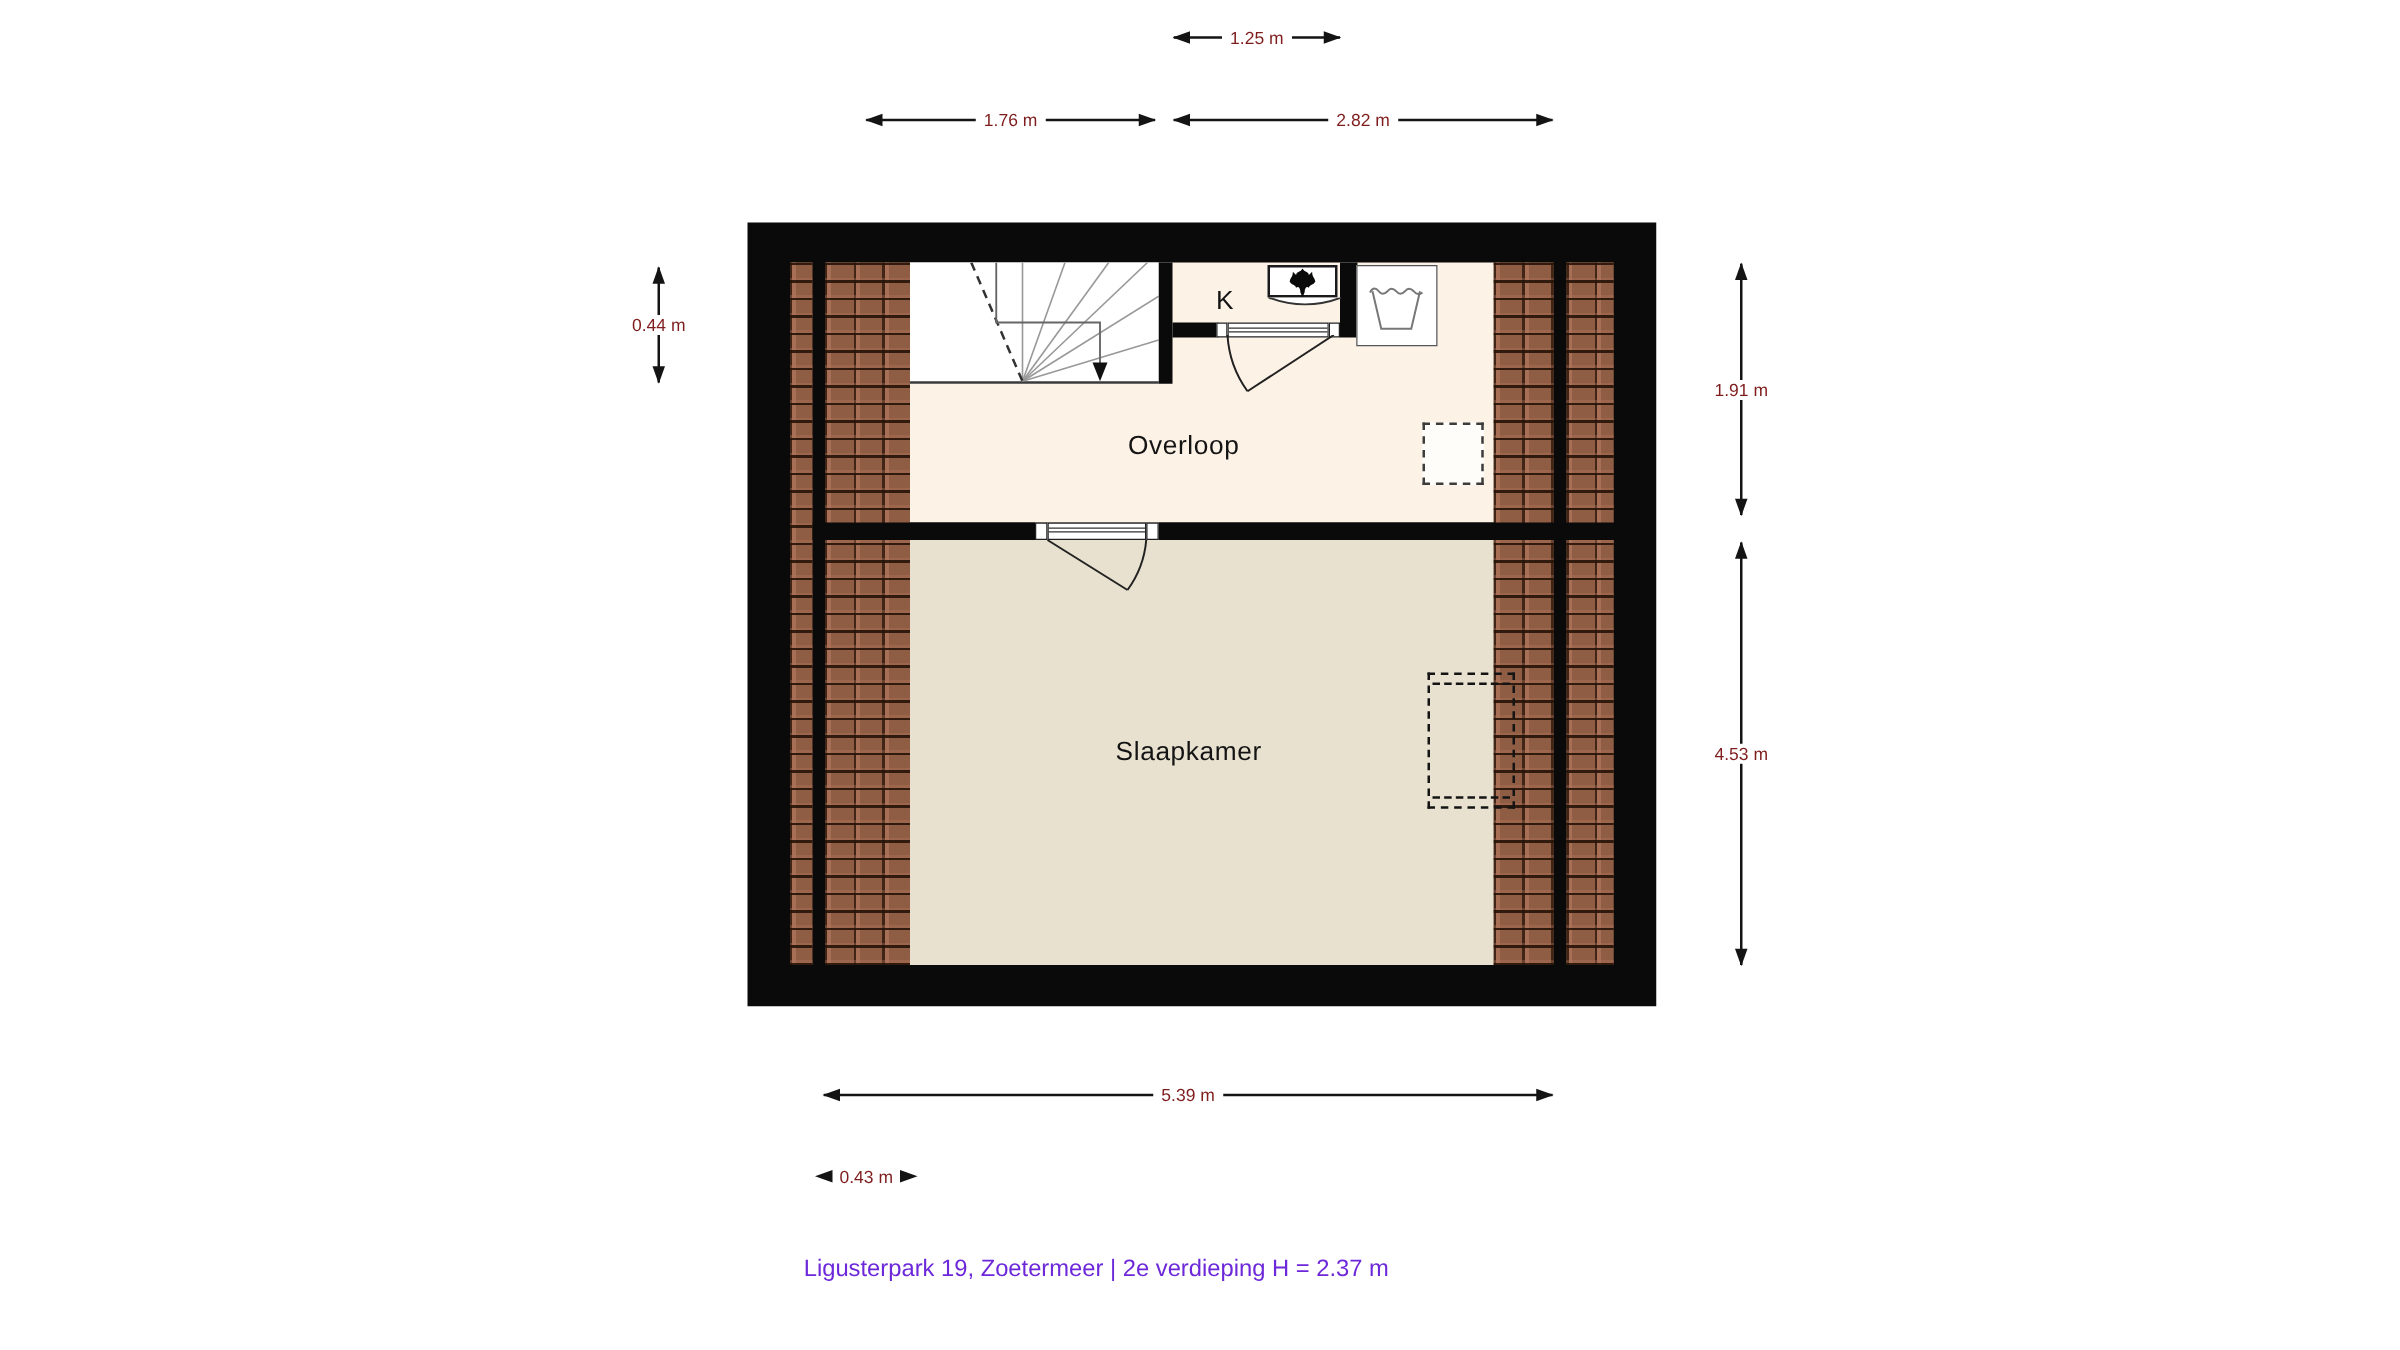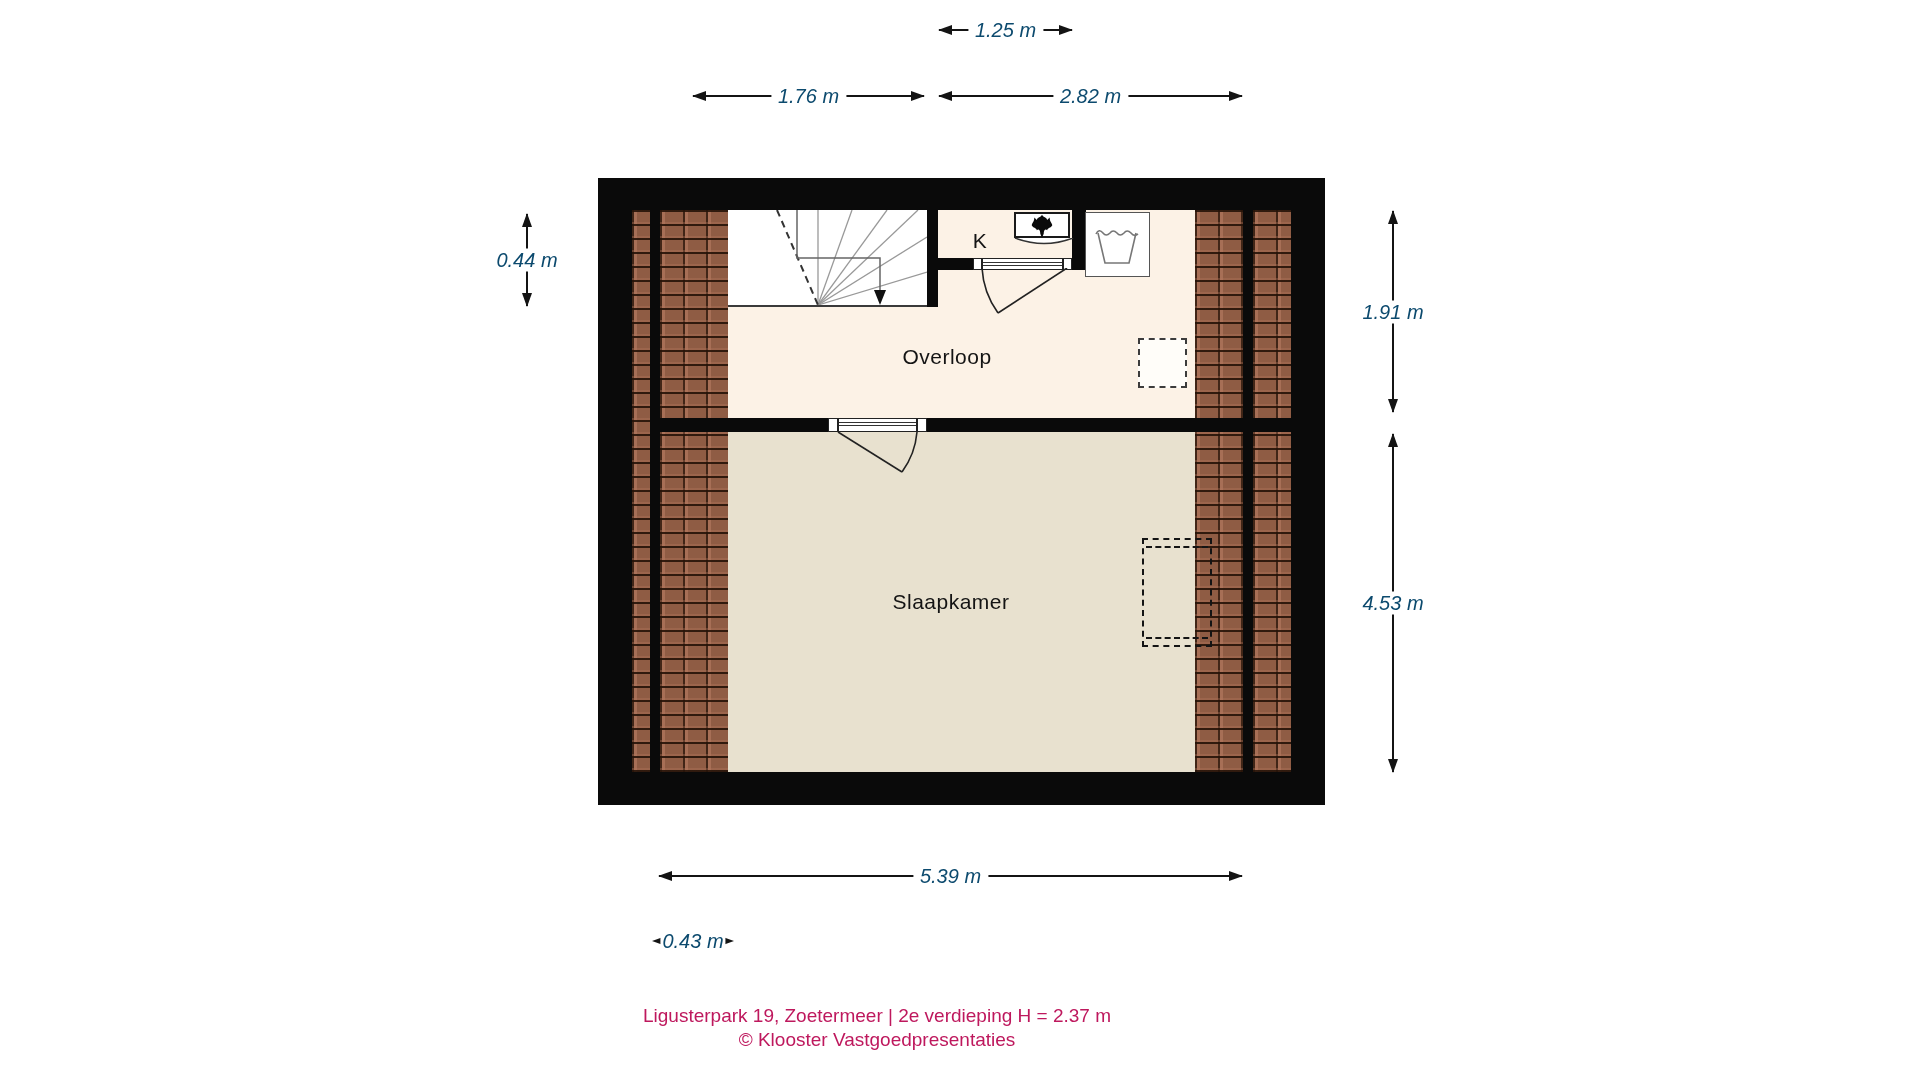--- a/index.html
+++ b/index.html
@@ -40,26 +40,26 @@
   .dim-h .ah-l{position:absolute;left:0;top:50%;margin-top:-5px;width:0;height:0;
                border-top:5px solid transparent;border-bottom:5px solid transparent;border-right:14px solid #141414;}
   .dim-h .ah-r{position:absolute;right:0;top:50%;margin-top:-5px;width:0;height:0;
                border-top:5px solid transparent;border-bottom:5px solid transparent;border-left:14px solid #141414;}
   .dim-v .line{position:absolute;top:1px;bottom:1px;left:50%;width:2px;margin-left:-1px;background:#141414;}
   .dim-v .ah-t{position:absolute;top:0;left:50%;margin-left:-5px;width:0;height:0;
                border-left:5px solid transparent;border-right:5px solid transparent;border-bottom:14px solid #141414;}
   .dim-v .ah-b{position:absolute;bottom:0;left:50%;margin-left:-5px;width:0;height:0;
                border-left:5px solid transparent;border-right:5px solid transparent;border-top:14px solid #141414;}
   .dim-lbl{position:absolute;left:50%;top:50%;transform:translate(-50%,-50%);background:#fff;
-           padding:0 7px;font-size:20px;white-space:nowrap;color:#0c4a6e;font-style:italic;}
+           padding:0 7px;font-size:14px;white-space:nowrap;color:#7f1d1d;}
   .dim-h.nol .dim-lbl{padding:0 2px;}
 
   
   #caption{position:absolute;left:877px;top:1004px;transform:translateX(-50%);
-           text-align:center;font-size:19px;line-height:24px;color:#be185d;white-space:nowrap;}
+           text-align:center;font-size:19px;line-height:24px;color:#6d28d9;white-space:nowrap;}
 </style>
 </head>
 <body>
 
 <div id="stage" style="--wall: #0a0a0a; --floorL: #fcf2e6; --floorB: #e8e1cf; --roof: #8f5c44;">
 
   <div id="plan">
 
     <div class="floor" style="left:130px;top:32px;width:467px;height:208px;background:var(--floorL,#fcf2e6);"></div>
     <div class="floor" style="left:130px;top:254px;width:467px;height:340px;background:var(--floorB,#e8e1cf);"></div>
@@ -187,16 +187,15 @@
   </div>
 
   <div class="dim-h nol" style="left:652px;top:933px;width:82px;height:16px;">
     <span class="ah-l"></span>
     <span class="ah-r"></span>
     <span class="dim-lbl">0.43 m</span>
   </div>
 
   <div id="caption">
     <div>Ligusterpark 19, Zoetermeer | 2e verdieping H = 2.37 m</div>
-    <div>© Klooster Vastgoedpresentaties</div>
   </div>
 
 </div>
 
 </body></html>

